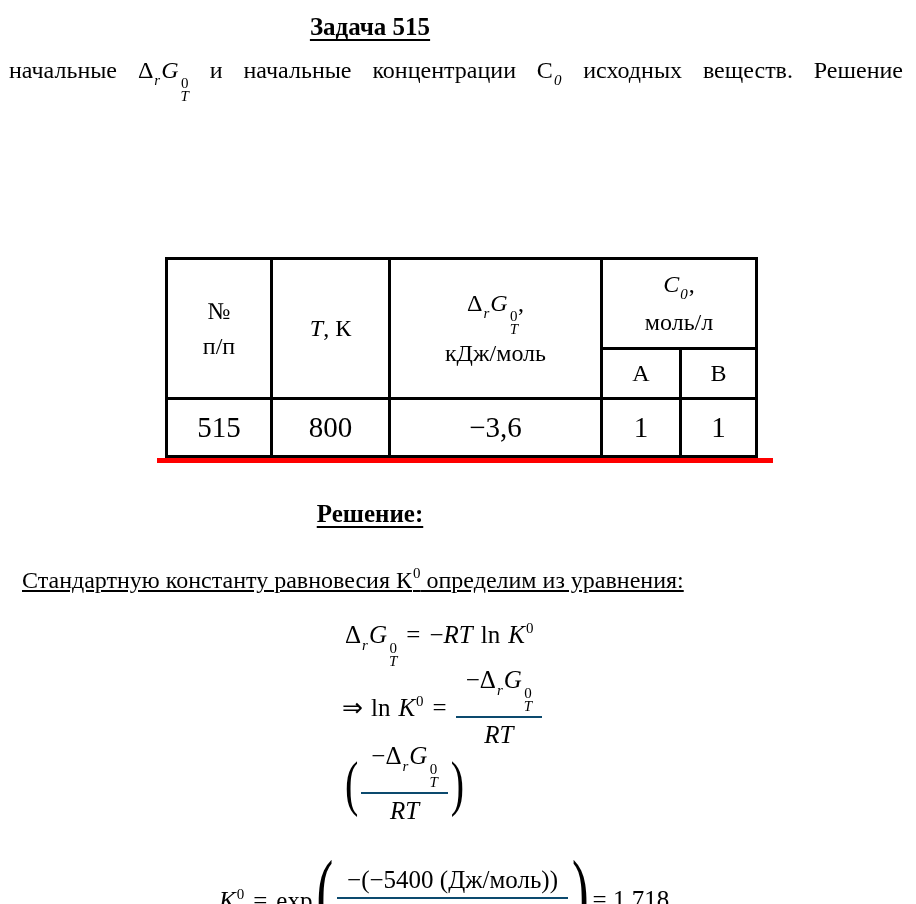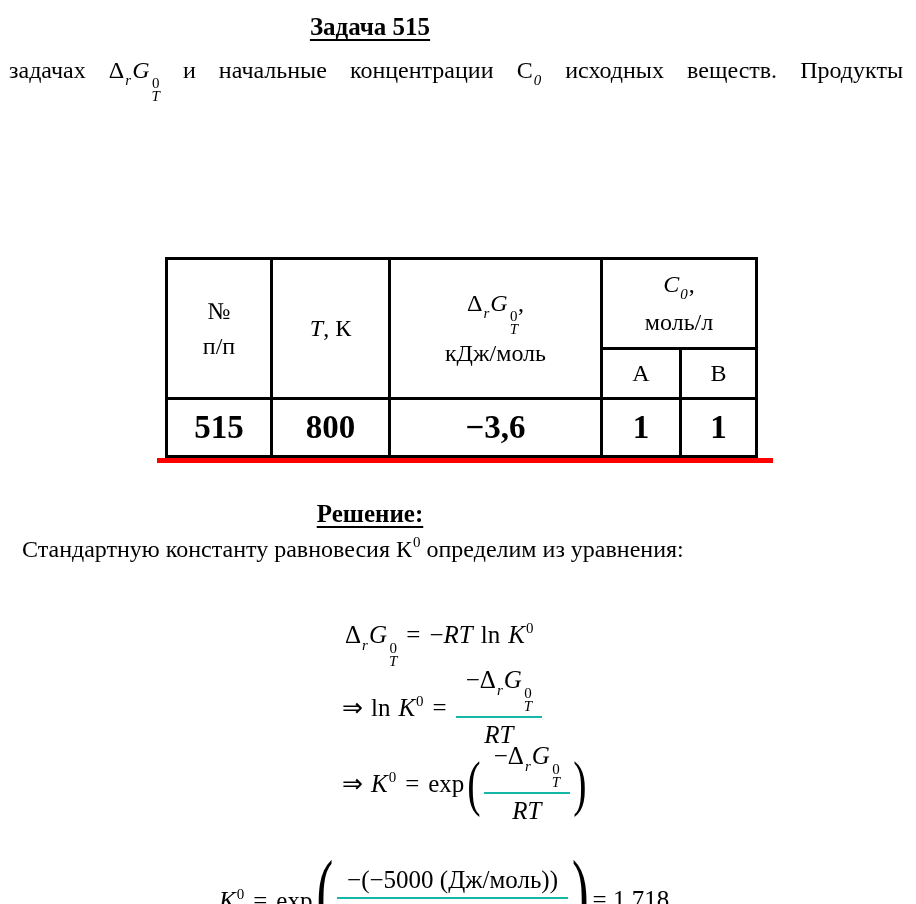--- a/index.html
+++ b/index.html
@@ -24,33 +24,33 @@
   .msup { font-size:15px; vertical-align:10px; margin-left:1px; }
   .supsub { display:inline-flex; flex-direction:column; align-items:center;
             font-size:15px; line-height:13px; vertical-align:-10px; margin-left:2px; }
   .supsub .s0 { font-style:normal; }
   .supsub .sT { font-style:italic; }
 
   
   .dtable { position:absolute; left:165px; top:257px; border-collapse:collapse; table-layout:fixed; }
   .dtable td { border:3px solid #000; text-align:center; vertical-align:middle;
                font-size:24px; line-height:1.45; padding:2px; }
-  .dtable .trow td { font-size:33px;font-weight:bold; }
+  .dtable .trow td { font-size:29px; }
   .redline { position:absolute; left:157px; top:458px; width:616px; height:5px; z-index:5; }
 
   
-  .intro { position:absolute; left:22px; top:528px; font-size:24px; line-height:28px; }
+  .intro { position:absolute; left:22px; top:556px; font-size:24px; line-height:34px;text-decoration:underline; }
 
   .formula { position:absolute; font-size:25px; white-space:nowrap; }
   .fflex { display:flex; align-items:center; }
   .grp { white-space:nowrap; }
   .eqsp { margin:0 9px; }
   .gap-l { margin-left:8px; }
   .frac { display:inline-block; text-align:center; vertical-align:middle; }
-  .frac .num { display:block; border-bottom:2px solid #14b8a6; padding:0 10px 3px; }
+  .frac .num { display:block; border-bottom:2px solid #0c4a6e; padding:0 10px 3px; }
   .frac .den { display:block; padding-top:3px; }
   .bp { display:inline-block; font-style:normal; line-height:1; }
   .bp3 { font-size:40px; transform:scaleY(1.55); margin:0 3px; }
   .bp4 { font-size:50px; transform:scaleY(1.9); transform-origin:top center; margin:-4px 4px 0; }
 
   .f1 { left:345px; top:620px; }
   .f2 { left:342px; top:666px; }
   .f3 { left:342px; top:742px; }
   .f4 { left:219px; top:850px; align-items:flex-start; }
   .f4 .grp { margin-top:36px; }
@@ -58,24 +58,24 @@
   .f4 .den-empty { height:60px; }
 </style>
 </head>
 <body>
 
 <div class="center heading" style="top:13px;">
   <span class="ul">Задача 515</span>
 </div>
 
 <div class="para">
-  <div class="pline"><span>задачах </span><span class="rm">Δ</span><span class="msub">r</span><span class="it">G</span><span class="supsub">
+  <div class="pline"><span>начальные </span><span class="rm">Δ</span><span class="msub">r</span><span class="it">G</span><span class="supsub">
         <span class="s0">0</span>
         <span class="sT">T</span>
-      </span><span> и начальные концентрации С</span><span class="msub rm">0</span><span> исходных веществ. Продукты</span></div>
+      </span><span> и начальные концентрации С</span><span class="msub rm">0</span><span> исходных веществ. Решение</span></div>
 </div>
 
 <table class="dtable">
   <colgroup>
     <col style="width:105px">
       <col style="width:118px">
       <col style="width:212px">
       <col style="width:79px">
       <col style="width:76px">
   </colgroup>
@@ -129,34 +129,33 @@
   <span class="frac">
     <span class="num"><span class="rm">−</span><span class="rm">Δ</span><span class="msub">r</span><span class="it">G</span><span class="supsub">
           <span class="s0">0</span>
           <span class="sT">T</span>
         </span></span>
     <span class="den it">RT</span>
   </span>
 </div>
 
 <div class="formula fflex f3">
-  <span class="grp"><span class="rm">⇒</span><span class="it gap-l">K</span><span class="msup rm">0</span><span class="rm eqsp">=</span><span class="rm">exp</span></span>
   <span class="bp bp3">(</span>
   <span class="frac">
     <span class="num"><span class="rm">−</span><span class="rm">Δ</span><span class="msub">r</span><span class="it">G</span><span class="supsub">
           <span class="s0">0</span>
           <span class="sT">T</span>
         </span></span>
     <span class="den it">RT</span>
   </span>
   <span class="bp bp3">)</span>
 </div>
 
 <div class="formula fflex f4">
   <span class="grp"><span class="it">K</span><span class="msup rm">0</span><span class="rm eqsp">=</span><span class="rm">exp</span></span>
   <span class="bp bp4">(</span>
   <span class="frac">
-    <span class="num rm">−(−5000 (Дж/моль))</span>
+    <span class="num rm">−(−5400 (Дж/моль))</span>
     <span class="den den-empty"></span>
   </span>
   <span class="bp bp4">)</span>
   <span class="grp"><span class="rm">=</span>&nbsp;<span class="rm">1,718</span></span>
 </div>
 
 </body></html>

